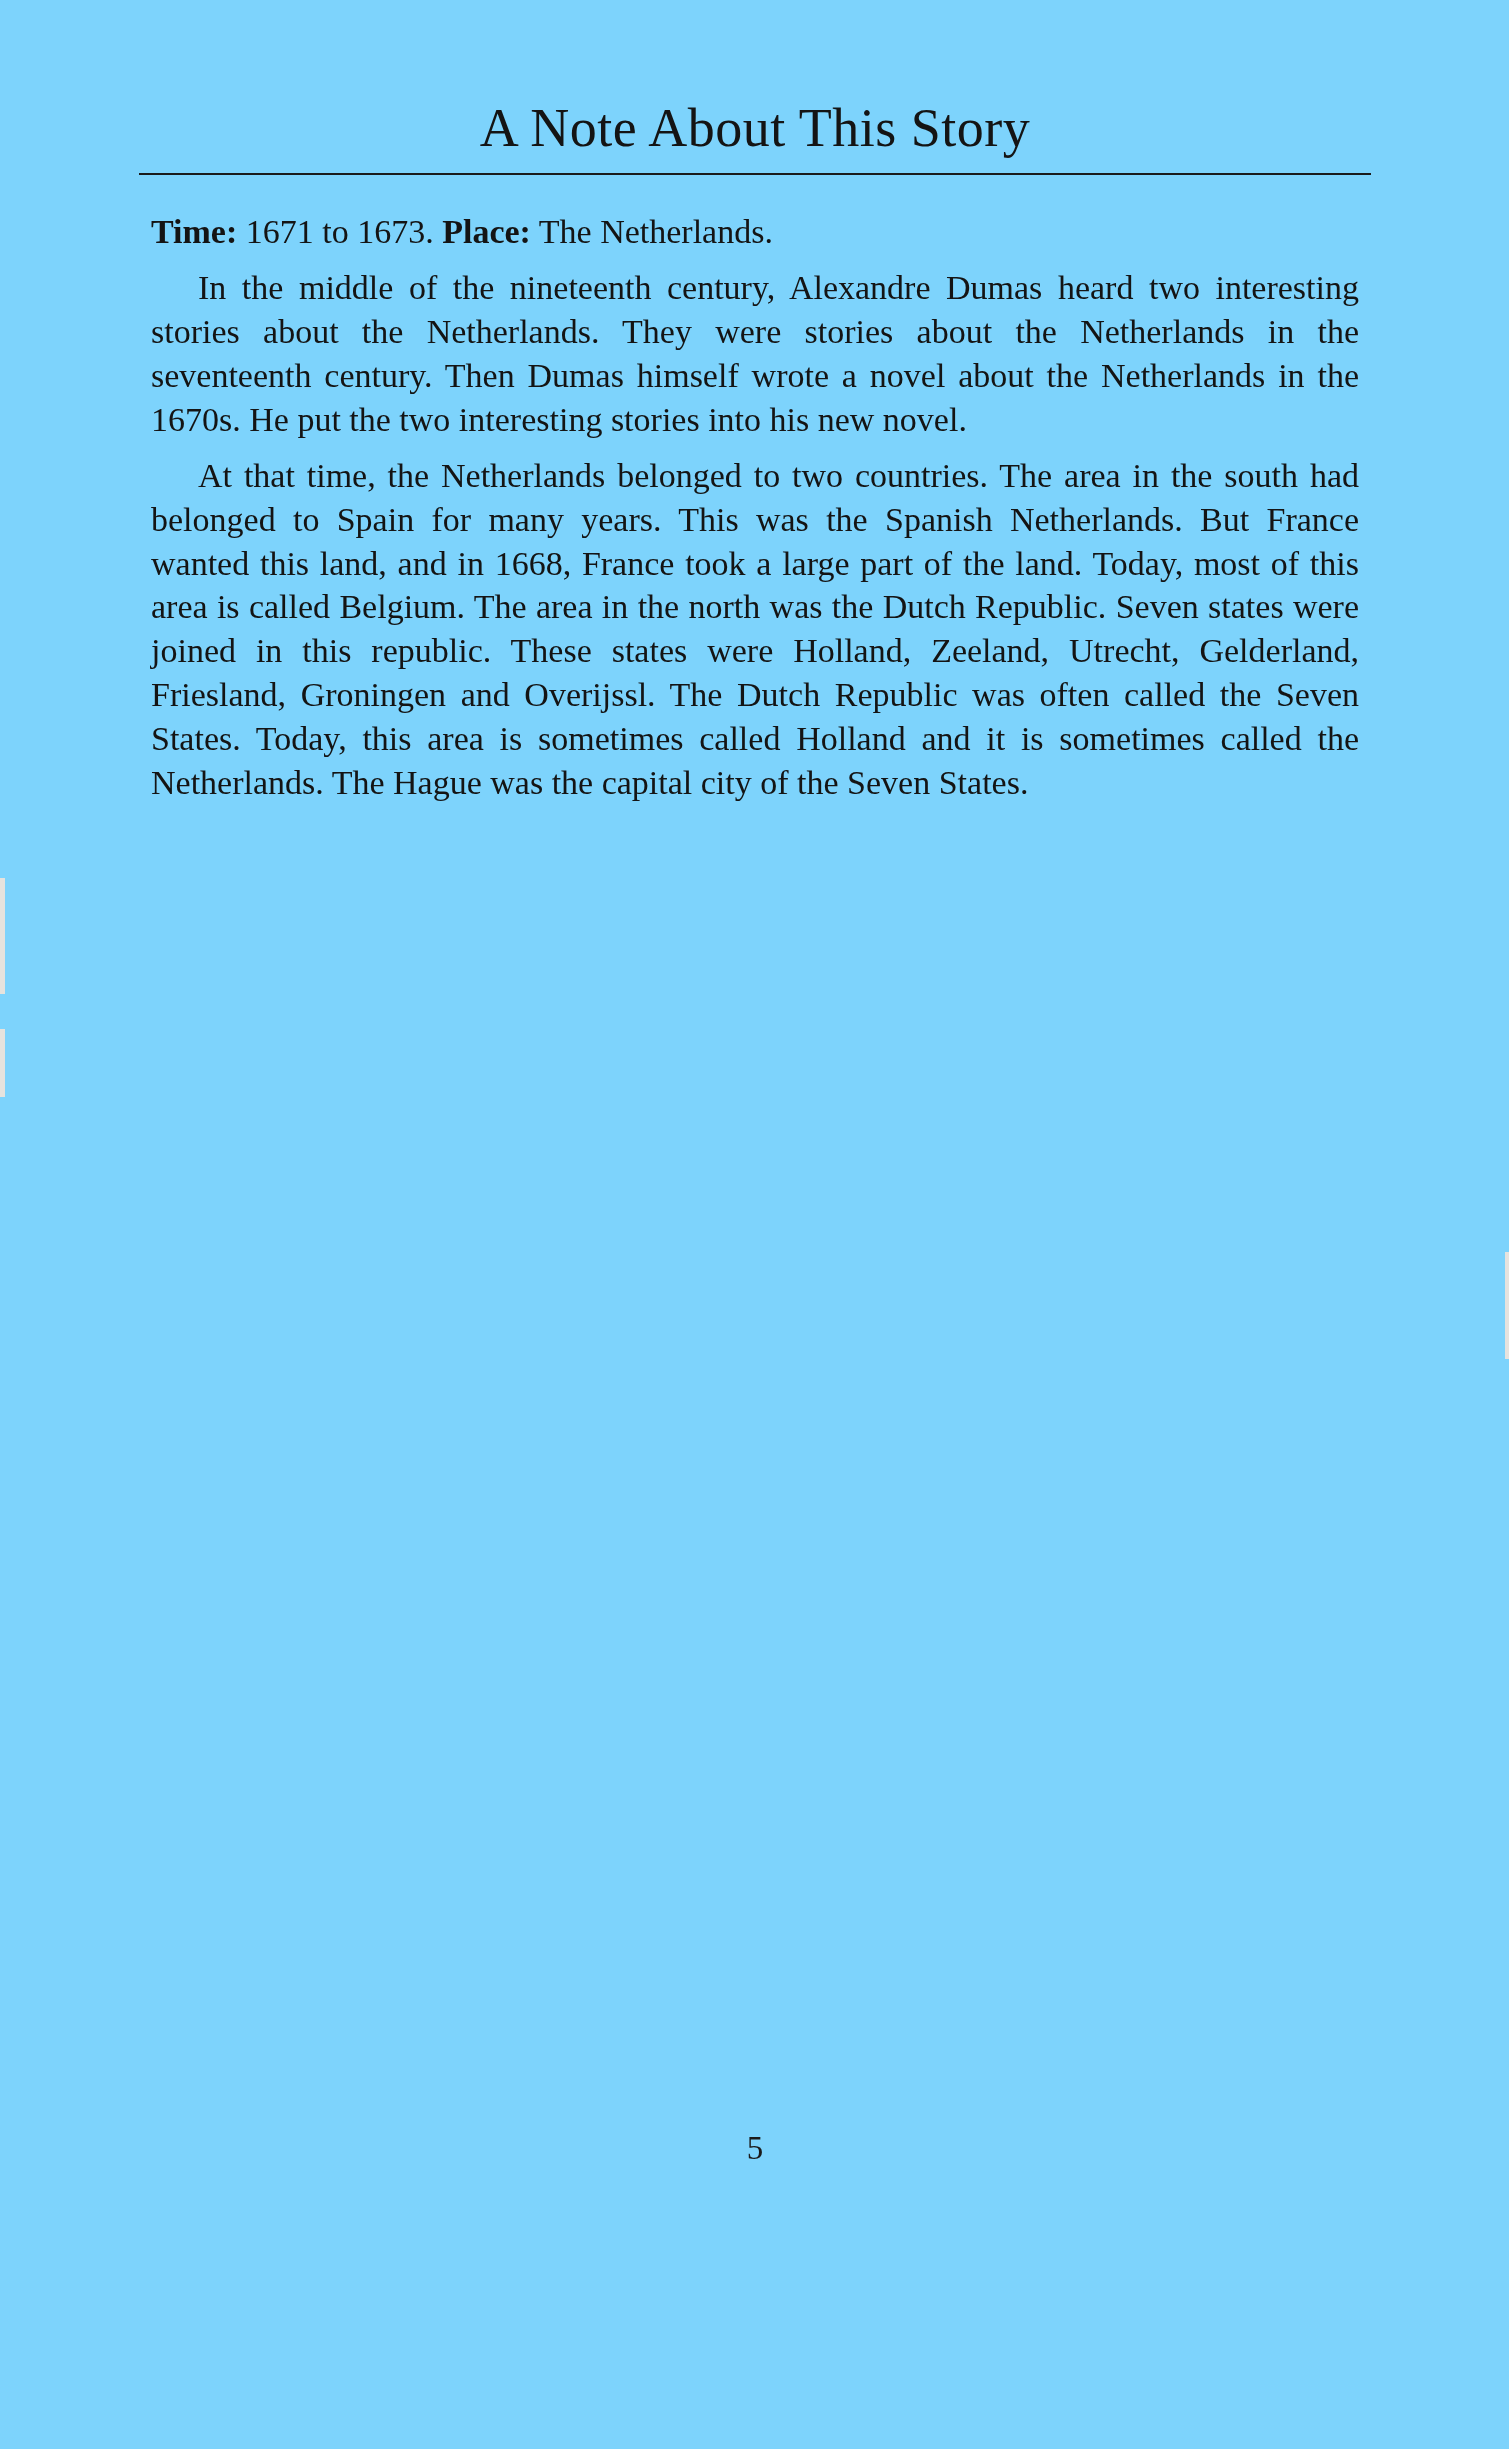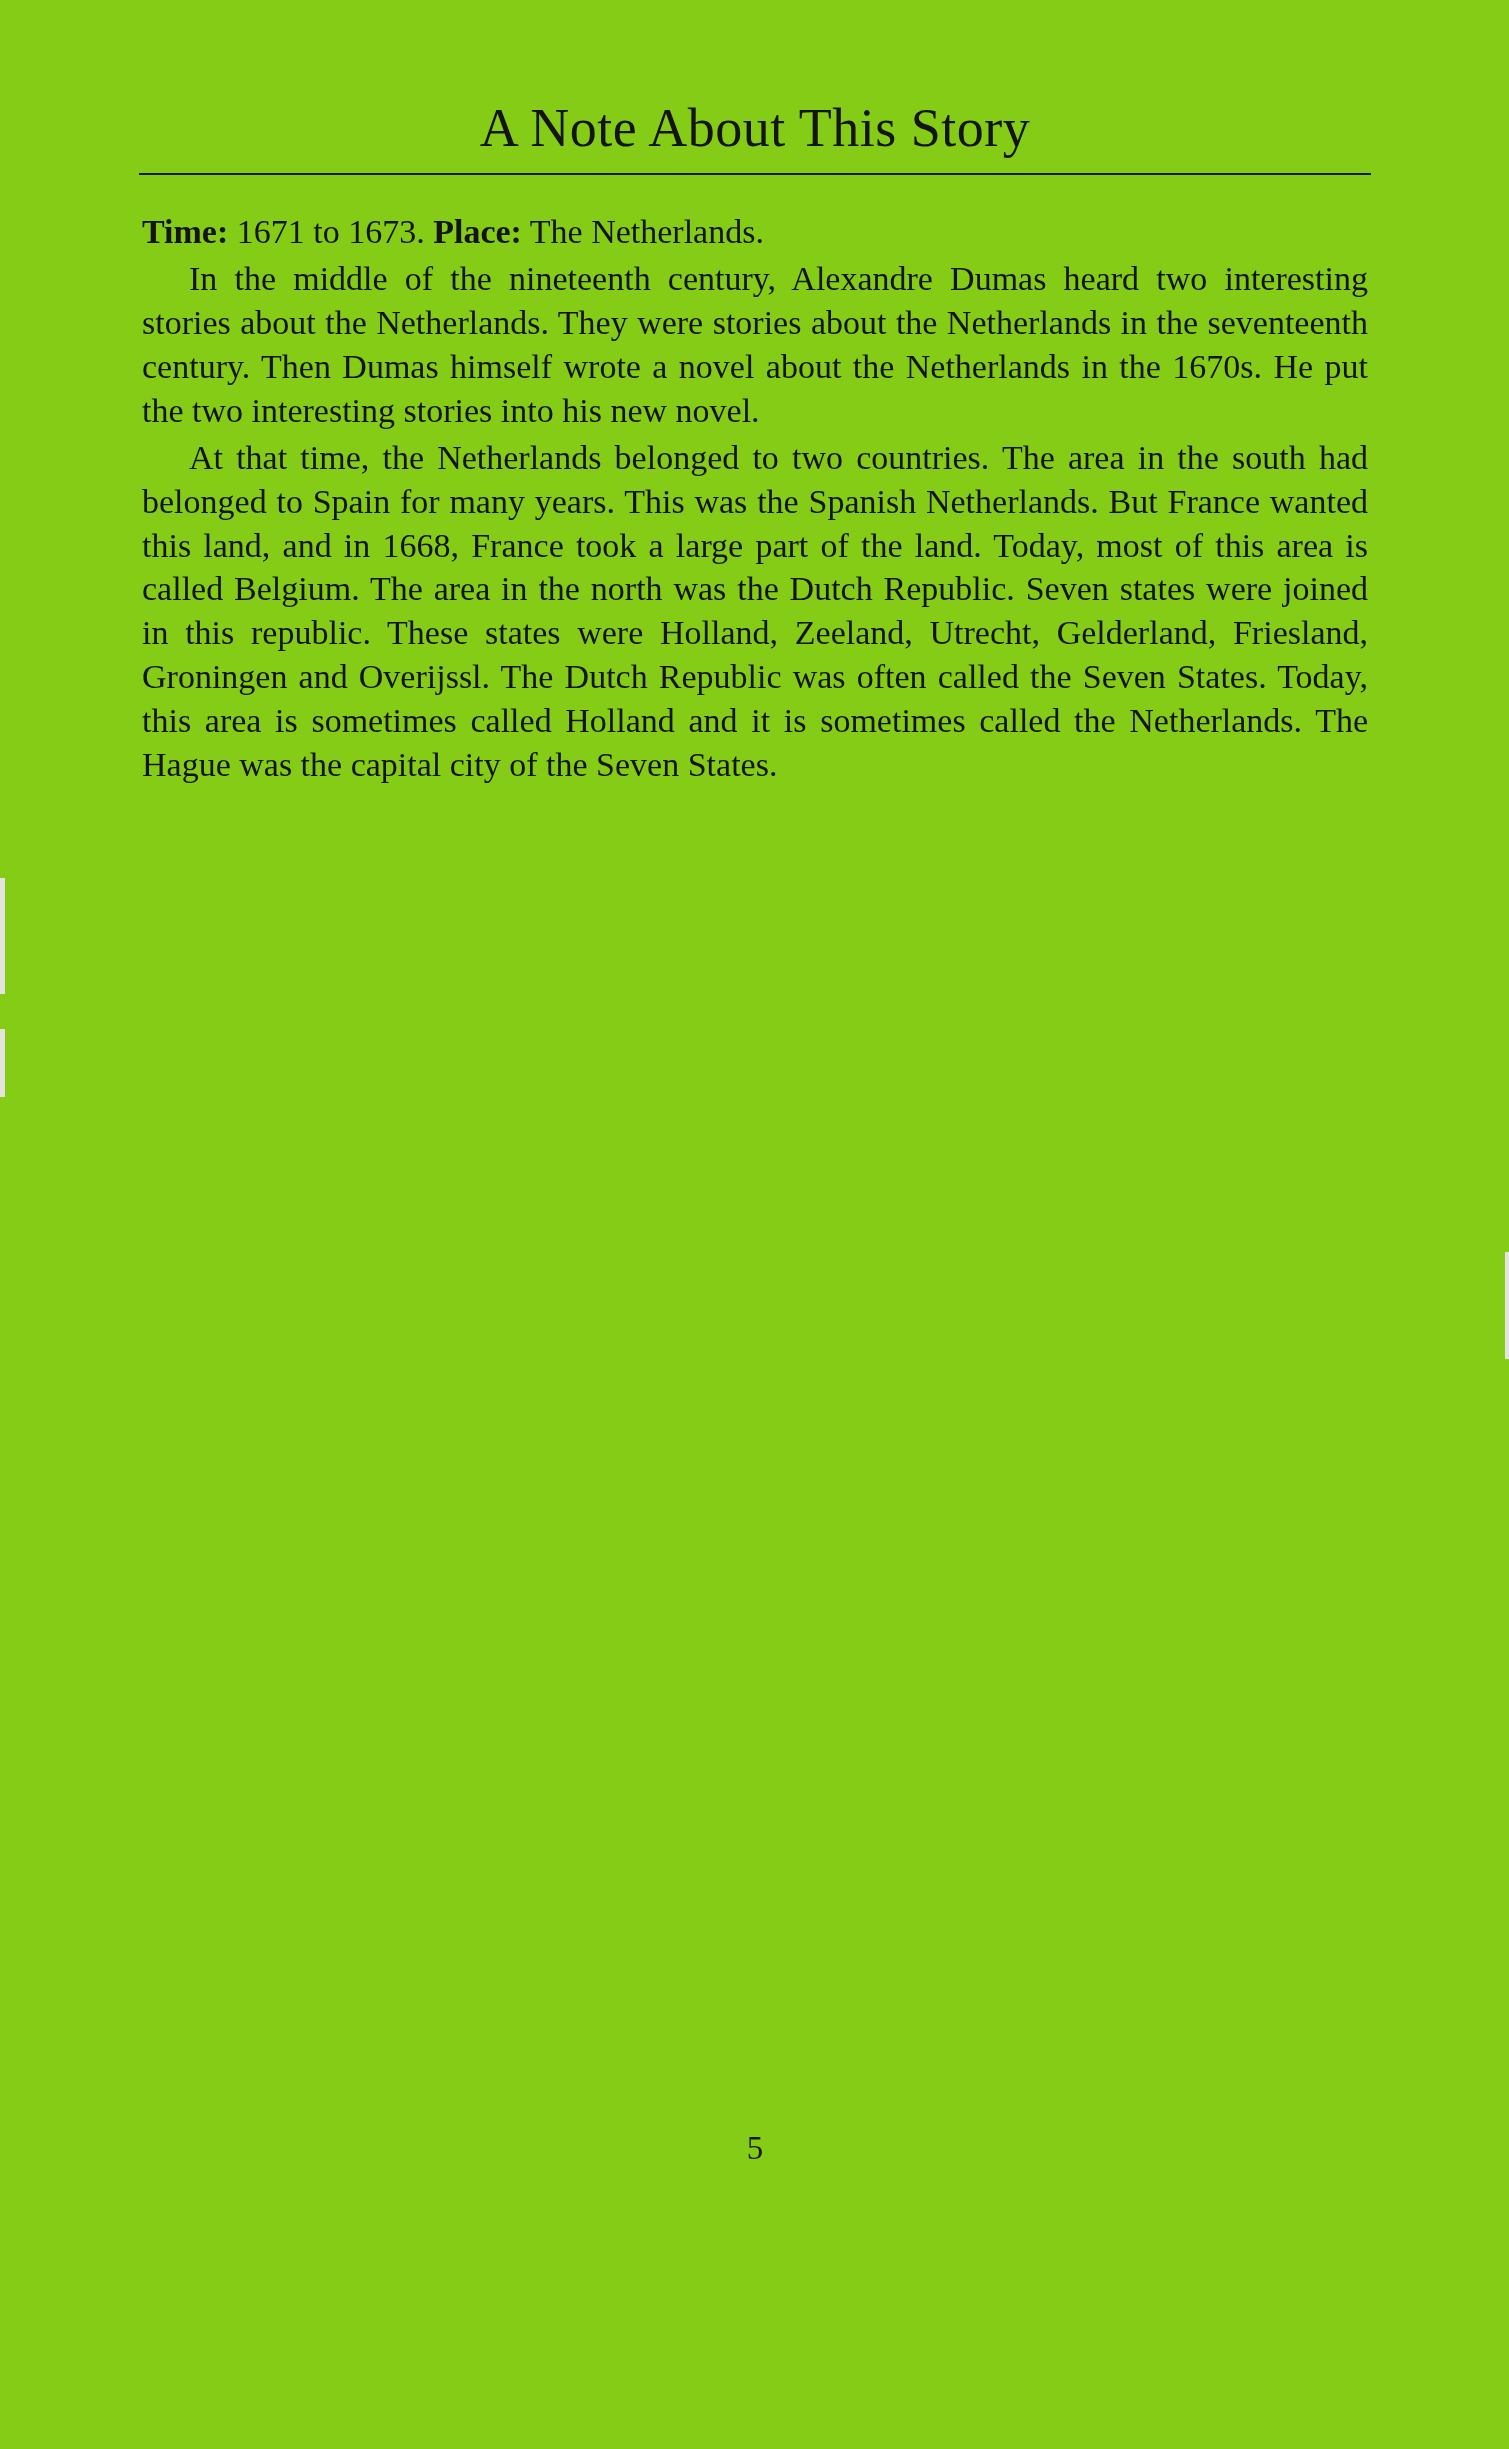--- a/index.html
+++ b/index.html
@@ -14,21 +14,21 @@
     color: #141414;
     position: relative;
     overflow: hidden;
   }
   .page {
     position: absolute;
     left: 0;
     top: 0;
     width: 1510px;
     height: 2449px;
-    background: #84cc16;
+    background: #7dd3fc;
   }
   .content {
     position: absolute;
     left: 92px;
     top: 97px;
     width: 1326px;
   }
   .page-title {
     text-align: center;
     font-size: 54px;
@@ -49,21 +49,21 @@
     font-size: 34px;
     line-height: 1.29;
     text-align: justify;
     text-justify: inter-word;
     width: 1232px;
     margin-left: auto;
     margin-right: auto;
     font-family: "Liberation Serif", serif;
   }
   .body-text p {
-    margin: 3px;
+    margin: 12px;
     text-indent: 0;
   }
   .body-text p.indent {
     text-indent: 47px;
   }
   .lead-label {
     font-weight: bold;
   }
   .page-number {
     position: absolute;

